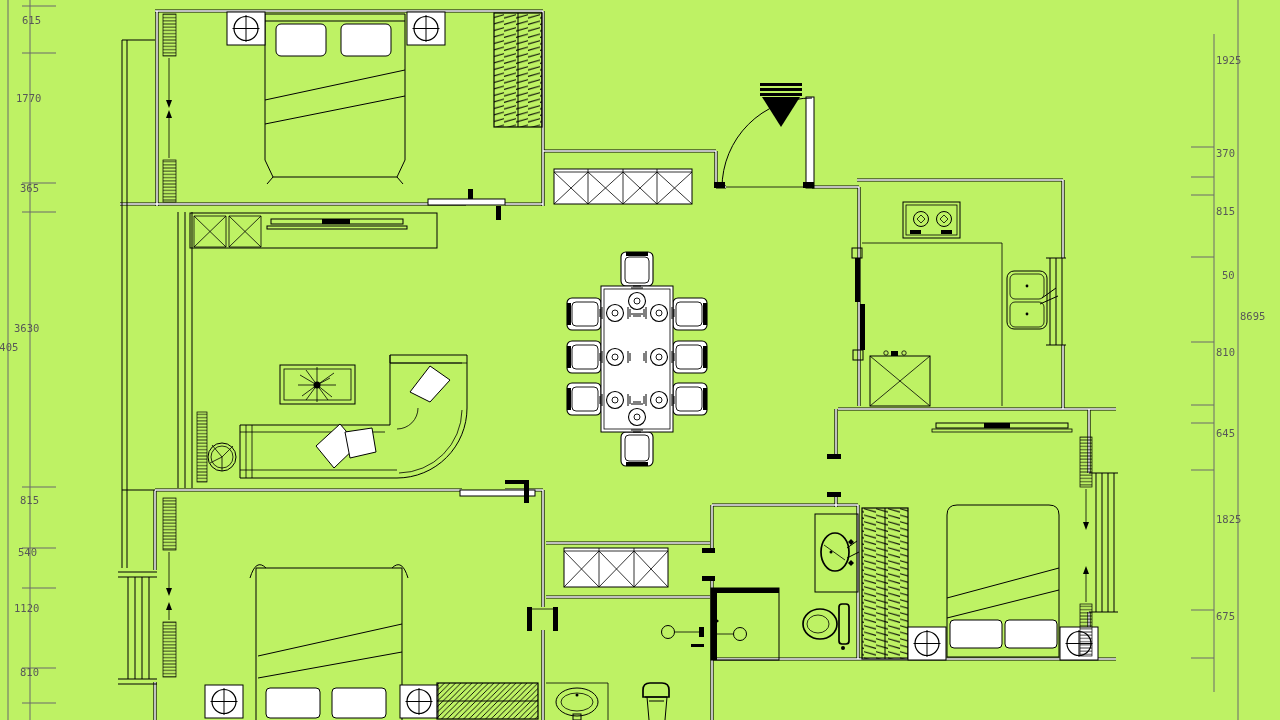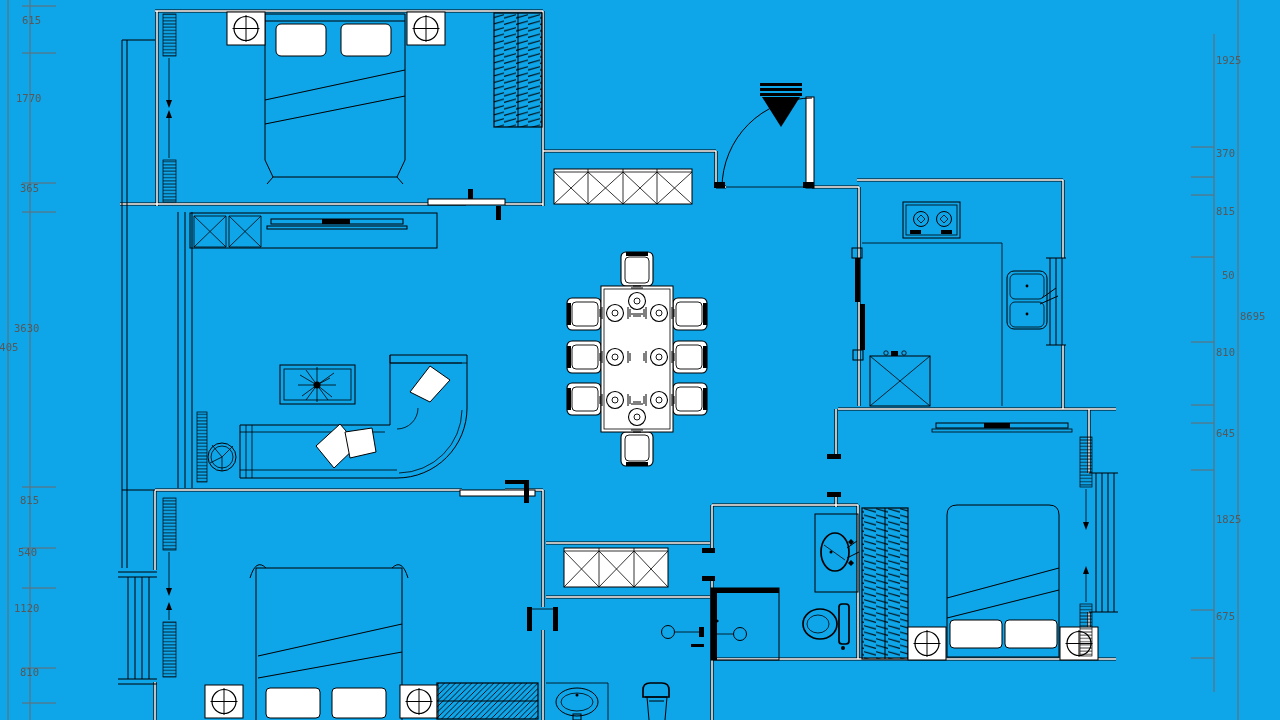--- a/index.html
+++ b/index.html
@@ -1,16 +1,16 @@
 <!DOCTYPE html>
 <html><head>
 <meta charset="utf-8">
 <style>
   html,body{margin:0;padding:0;background:#fff;}
-  .stage{position:relative;width:1280px;height:720px;background:#0ea5e9;overflow:hidden;
+  .stage{position:relative;width:1280px;height:720px;background:#bef264;overflow:hidden;
          font-family:"DejaVu Sans",sans-serif;}
   svg{display:block;}
   
   .w  {stroke:#000;stroke-width:3.2;fill:none;}
   .wi {stroke:#fff;stroke-width:1.5;fill:none;}
   .t  {stroke:#000;stroke-width:1;fill:none;}
   .th {stroke:#000;stroke-width:0.8;fill:none;}
   .t2 {stroke:#000;stroke-width:1.7;fill:none;}
   .f  {fill:#000;stroke:none;}
   .wh {fill:#fff;stroke:#000;stroke-width:1;}

